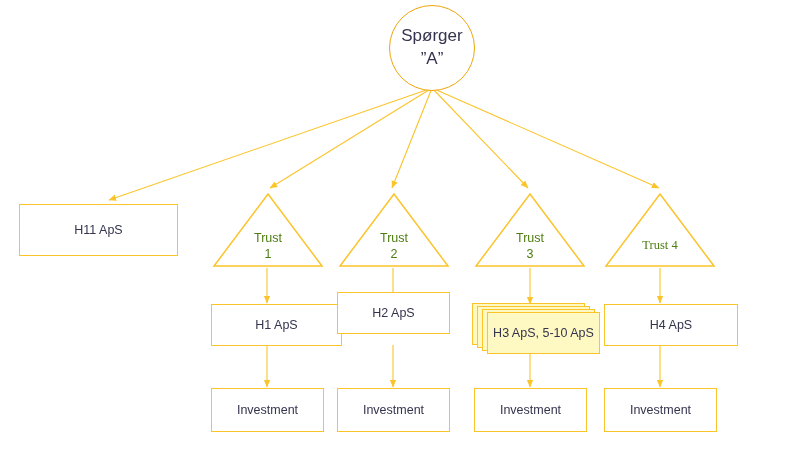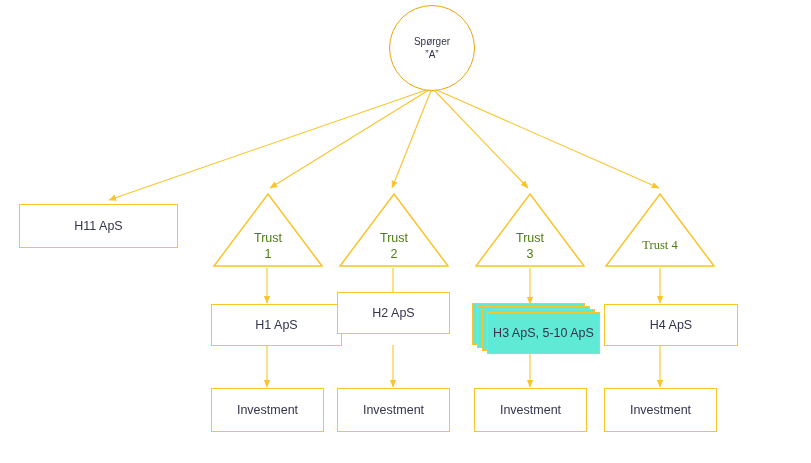--- a/index.html
+++ b/index.html
@@ -30,21 +30,21 @@
   .node-circle {
     position: absolute;
     border: 1.6px solid #EFA50B;
     border-radius: 50%;
     background: #ffffff;
     display: flex;
     flex-direction: column;
     align-items: center;
     justify-content: center;
     color: #34344e;
-    font-size: 10px;
+    font-size: 17px;
     line-height: 1.35;
     box-sizing: border-box;
   }
 
   
   .node-box {
     position: absolute;
     border: 1.5px solid #FAC game;
     background: #ffffff;
     display: flex;
@@ -58,21 +58,21 @@
     border: 1.5px solid #FBC42A;
   }
 
   
   .node-stack {
     position: absolute;
   }
   .node-stack .sheet {
     position: absolute;
     border: 1.5px solid #FBC42A;
-    background: #5eead4;
+    background: #fef9c3;
     box-sizing: border-box;
   }
   .node-stack .sheet-front {
     display: flex;
     align-items: center;
     justify-content: center;
     color: #34344e;
     font-size: 12.5px;
   }
 
@@ -123,21 +123,21 @@
     <line x1="393" y1="345" x2="393" y2="387" stroke="#FBC42A" stroke-width="1.1" marker-end="url(#ah)"></line>
     <line x1="530" y1="350" x2="530" y2="387" stroke="#FBC42A" stroke-width="1.1" marker-end="url(#ah)"></line>
     <line x1="660" y1="345" x2="660" y2="387" stroke="#FBC42A" stroke-width="1.1" marker-end="url(#ah)"></line>
   </svg>
 
   <div class="node-circle" style="left:389px; top:5px; width:86px; height:86px;">
     <span>Spørger</span>
     <span>”A”</span>
   </div>
 
-  <div class="node-box" style="left:19px; top:204px; width:159px; height:44px;">
+  <div class="node-box" style="left:19px; top:204px; width:159px; height:52px;">
     <span>H11 ApS</span>
   </div>
 
   <div class="node-triangle" style="left:212px; top:192px; width:112px; height:76px;">
     <svg width="112" height="76" viewBox="0 0 112 76">
       <polygon points="56,2 110,74 2,74" fill="#ffffff" stroke="#FBC42A" stroke-width="1.5"></polygon>
     </svg>
     <div class="tri-label" style="top:38px;">
       <div>Trust</div>
       <div>1</div>

